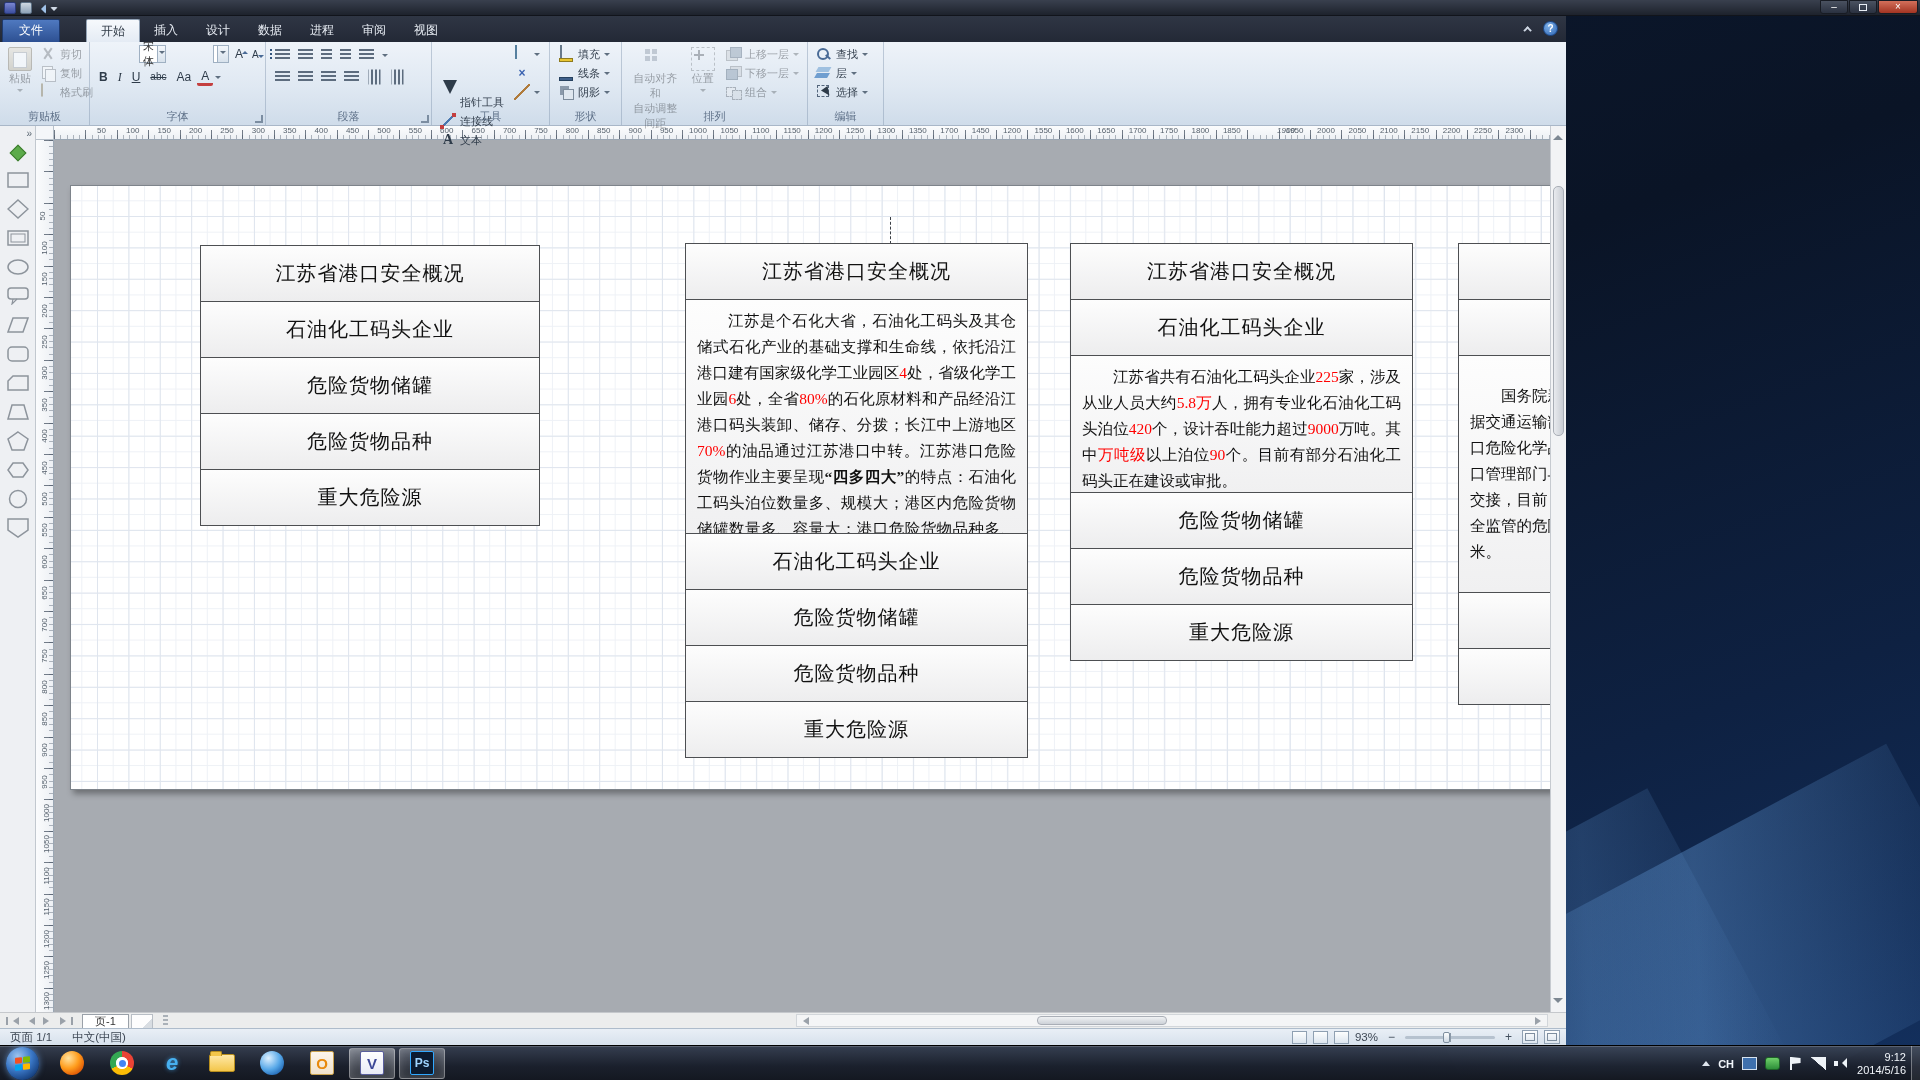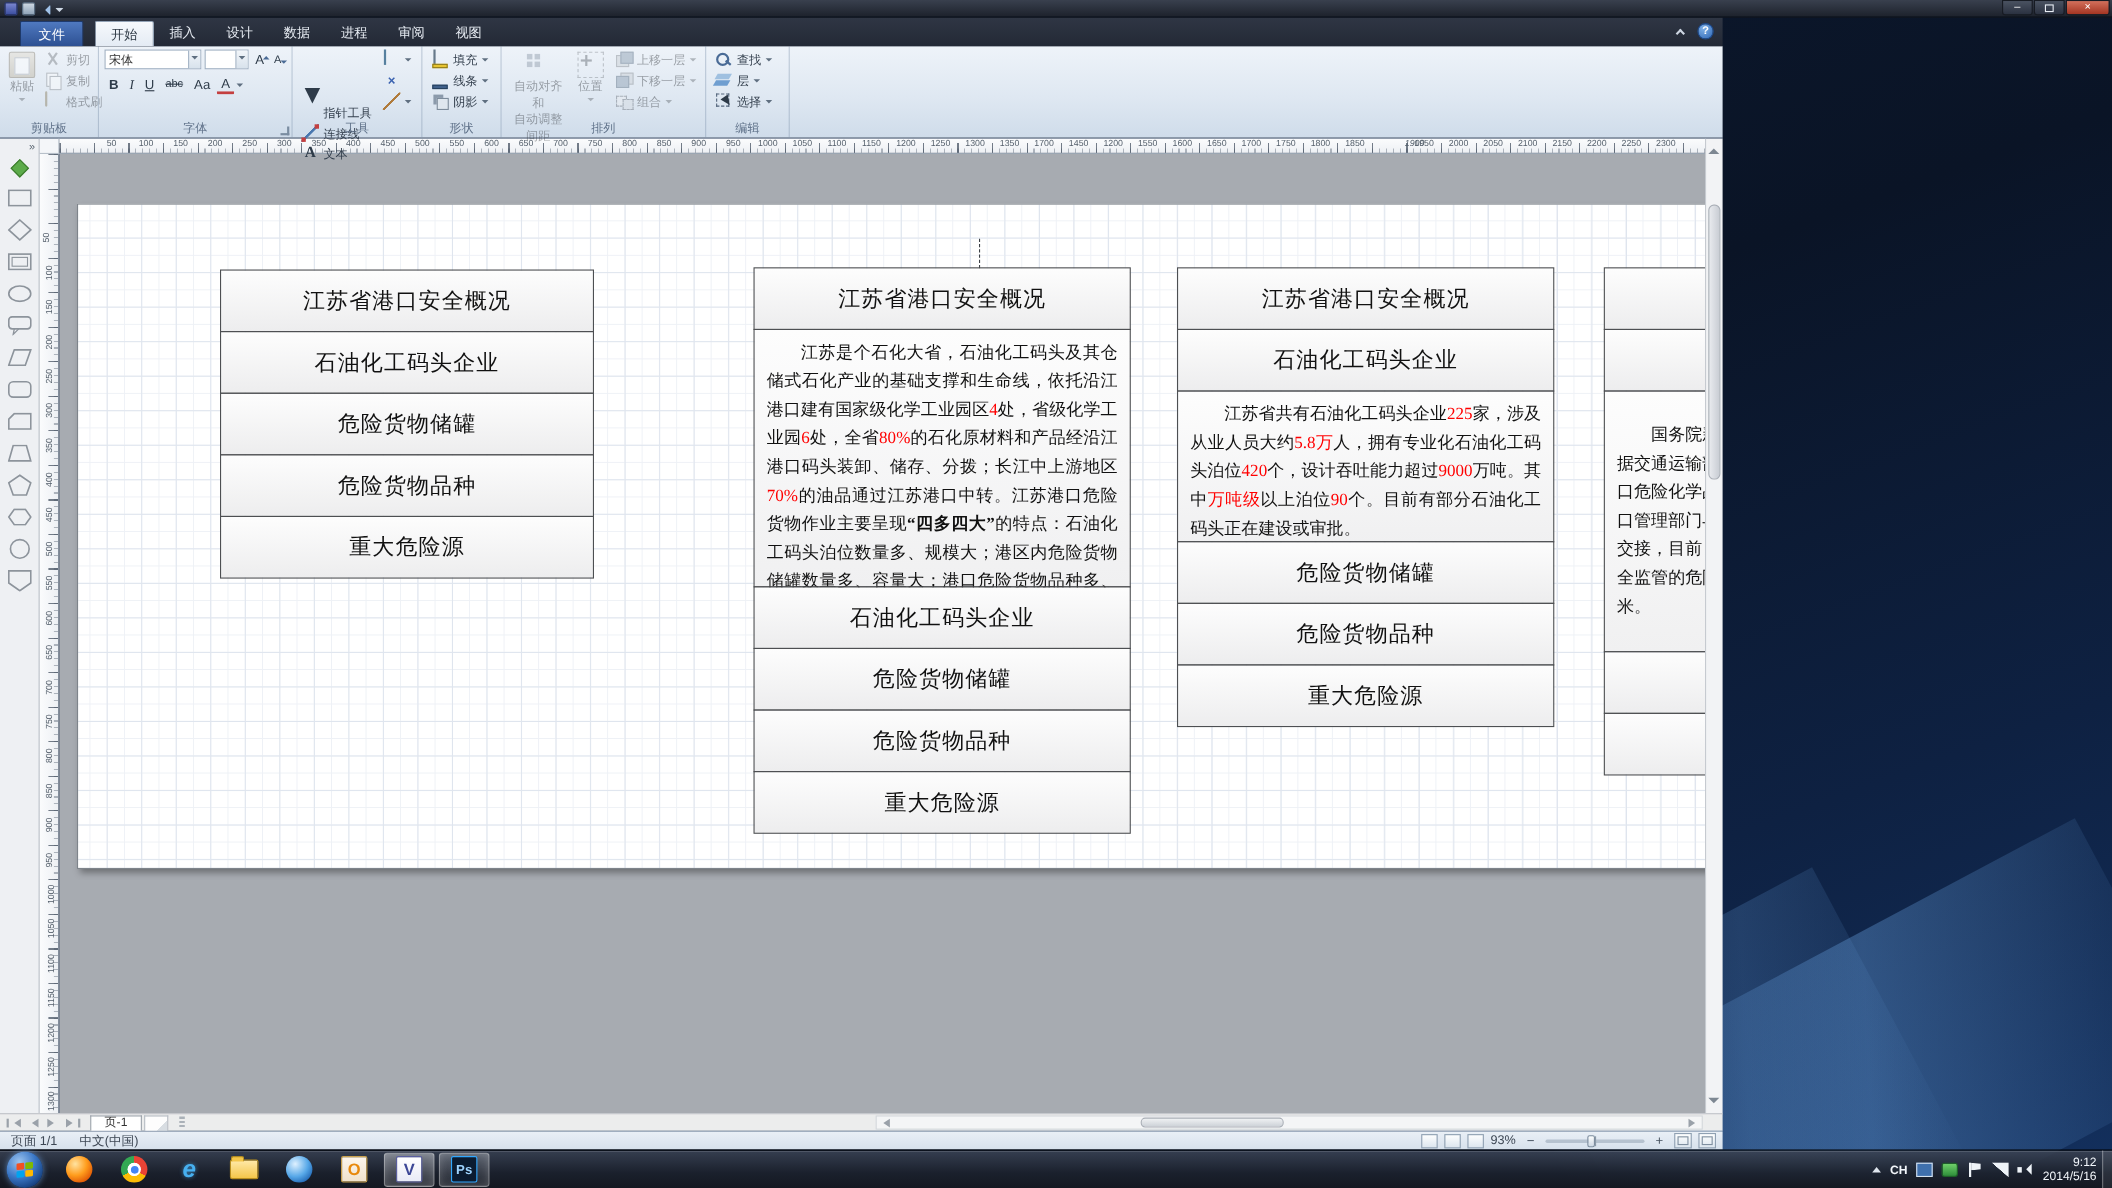--- a/index.html
+++ b/index.html
@@ -24,22 +24,22 @@
   .title-text{position:absolute;left:0;top:0;width:1580px;text-align:center;color:#f0f4fa;font-size:11px;line-height:16px;}
   .win-controls{position:absolute;right:2px;top:0;display:flex;gap:1px;}
   .wc{width:28px;height:14px;display:flex;align-items:center;justify-content:center;color:#fff;font-size:10px;line-height:10px;
     background:linear-gradient(#4a5261,#2a3140);border:1px solid #171b23;border-radius:0 0 3px 3px;}
   .wc.close{background:linear-gradient(#d3705b,#a33422);width:40px;}
   .wc .maxbox{width:8px;height:7px;border:1px solid #e8edf4;}
 
   
   .tabrow{position:absolute;left:0;top:16px;width:1566px;height:26px;
     background:linear-gradient(#2f3644,#232936);z-index:40;}
-  .filetab{position:absolute;left:18px;top:3px;padding:0 16px;height:23px;line-height:23px;color:#fff;font-size:12px;
-    background:linear-gradient(#4f79c0,#2d5092);border:1px solid #1e3a6e;border-bottom:none;border-radius:2px 2px 0 0;}
+  .filetab{position:absolute;left:2px;top:3px;padding:0 16px;height:23px;line-height:23px;color:#fff;font-size:12px;
+    background:linear-gradient(#4f79c0,#2d5092);border:1px solid #1e3a6e;border-bottom:none;border-radius:2px 2px 0 0;font-family:Liberation Mono, monospace;}
   .tabs{position:absolute;left:86px;top:3px;display:flex;height:23px;}
   .rtab{padding:0 14px;line-height:23px;font-size:12px;color:#e7ecf3;border-radius:2px 2px 0 0;font-family:Liberation Serif, serif;}
   .rtab.active{background:linear-gradient(#f6f9fc,#e4ebf4);color:#2f3a46;border:1px solid #93a3b6;border-bottom:none;}
   .ribbon-corner{position:absolute;right:8px;top:5px;display:flex;gap:6px;align-items:center;}
   .collapse-btn{width:16px;height:14px;display:flex;align-items:center;justify-content:center;}
   .chev{width:6px;height:6px;border-left:2px solid #cdd6e2;border-top:2px solid #cdd6e2;transform:rotate(45deg) translateY(2px);}
   .help-btn{width:15px;height:15px;border-radius:50%;background:radial-gradient(circle at 35% 30%,#7fb1e8,#2e66b4);
     color:#fff;font-size:10px;font-weight:bold;display:flex;align-items:center;justify-content:center;border:1px solid #1d4a8c;}
 
   
@@ -89,21 +89,21 @@
   .ic-find:before{content:"";position:absolute;left:1px;top:2px;width:8px;height:8px;border:2px solid #4a6b96;border-radius:50%;}
   .ic-find:after{content:"";position:absolute;left:9px;top:10px;width:6px;height:2px;background:#4a6b96;transform:rotate(40deg);}
   .ic-layers:before{content:"";position:absolute;left:1px;top:2px;width:13px;height:5px;background:#9fc0e0;transform:skewX(-30deg);box-shadow:2px 6px #6f9ed0;}
   .ic-select:before{content:"";position:absolute;left:1px;top:1px;width:10px;height:10px;border:1px dashed #54667c;}
   .ic-select:after{content:"";position:absolute;right:0;bottom:0;width:0;height:0;border:4px solid transparent;border-top:9px solid #2e3b49;transform:rotate(-35deg);}
   .ic-lines{width:15px;height:12px;background:repeating-linear-gradient(to bottom,#70809257 0 2px,transparent 2px 4px);margin:2px 0;}
   .ic-lines.dark{background:repeating-linear-gradient(to bottom,#5d6c7e 0 2px,transparent 2px 4px);}
   .ic-bullets{width:15px;height:12px;background:repeating-linear-gradient(to bottom,#5d6c7e 0 2px,transparent 2px 4px);position:relative;margin:2px 0;}
   .ic-bullets:before{content:"";position:absolute;left:-5px;top:0;width:2px;height:12px;background:repeating-linear-gradient(to bottom,#31547e 0 2px,transparent 2px 4px);}
 
-  .combo{background:#fff;border:1px solid #9fb0c2;height:18px;font-size:11px;display:flex;align-items:center;padding:0 3px;color:#333;}
+  .combo{background:#fff;border:1px solid #9fb0c2;height:18px;font-size:11px;display:flex;align-items:center;padding:0 3px;color:#333;margin-left:44px;}
   .combo .spacer{flex:1;}
   .combo .cdd{width:11px;height:16px;background:linear-gradient(#f2f6fa,#d8e2ec);border-left:1px solid #9fb0c2;display:flex;align-items:center;justify-content:center;margin-right:-3px;}
   .fontbtn{font-size:12px;color:#2e3b49;padding:0 4px;height:18px;line-height:18px;border-radius:2px;}
   .fontbtn.b{font-weight:bold;}.fontbtn.i{font-style:italic;font-family:"Liberation Serif",serif;}
   .fontbtn.u{text-decoration:underline;}.fontbtn.s{text-decoration:line-through;font-size:10px;}
   .fontbtn.color{border-bottom:3px solid #c43f3f;line-height:14px;height:17px;}
   .grow-shrink{position:relative;font-size:12px;color:#2e3b49;padding:0 3px;}
   .grow-shrink .tri{position:absolute;right:-2px;top:1px;width:0;height:0;border:3px solid transparent;}
   .tri.up{border-bottom-color:#4a6b96;}.tri.down{border-top-color:#4a6b96;top:6px;}
 
@@ -333,20 +333,40 @@
       <span class="fontbtn u">U</span>
       <span class="fontbtn s">abc</span>
       <span class="fontbtn"><span>Aa</span></span>
       <span class="fontbtn color">A</span>
       <span class="dd"></span>
     </div>
     <div class="dlauncher"></div>
     <div class="glabel">字体</div>
   </div>
 
+  <div class="rgroup" style="width:166px">
+    <div style="display:flex;gap:8px;align-items:center;padding:2px 4px;">
+      <span class="ic-bullets"></span>
+      <span class="ic-lines dark"></span>
+      <span class="ic-lines dark" style="width:11px"></span>
+      <span class="ic-lines dark" style="width:11px"></span>
+      <span class="ic-lines dark"></span>
+      <span class="dd"></span>
+    </div>
+    <div style="display:flex;gap:8px;align-items:center;padding:4px 4px 0;">
+      <span class="ic-lines dark"></span>
+      <span class="ic-lines dark"></span>
+      <span class="ic-lines dark"></span>
+      <span class="ic-lines dark"></span>
+      <span class="ic-lines dark" style="transform:rotate(90deg)"></span>
+      <span class="ic-lines dark" style="transform:rotate(90deg)"></span>
+    </div>
+    <div class="dlauncher"></div>
+    <div class="glabel">段落</div>
+  </div>
 
   <div class="rgroup" style="width:118px">
     <div style="display:flex;gap:4px;">
       <div style="display:flex;flex-direction:column;gap:1px;margin-top:48px;">
         <div class="rsmall">
             <span class="ic16"><span class="ic-pointer"></span></span>
             <span>指针工具</span>
           </div>
         <div class="rsmall">
             <span class="ic16 ic-connector"></span>

